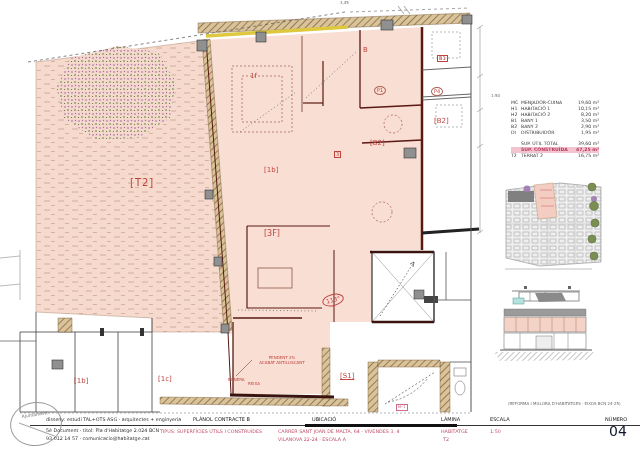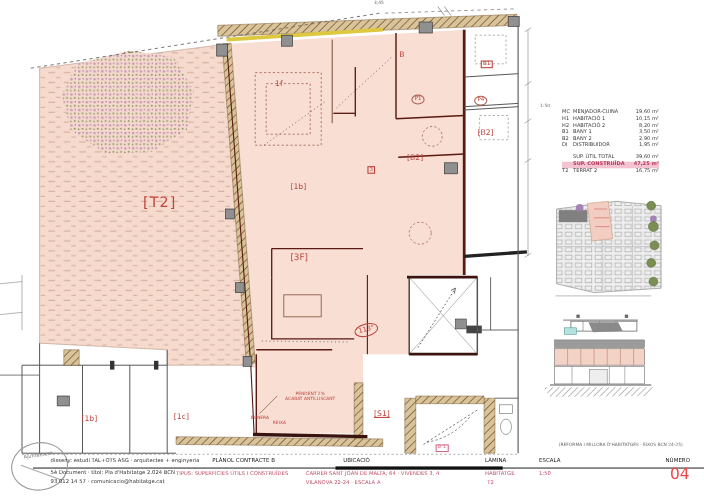--- a/index.html
+++ b/index.html
@@ -1,20 +1,20 @@
 <!DOCTYPE html>
 <html><head>
 <meta charset="utf-8">
 <style>
   html,body{margin:0;padding:0;background:#e8e8e8;}
   .sheet{position:relative;width:640px;height:452px;background:#ffffff;overflow:hidden;
          font-family:"DejaVu Sans", sans-serif;}
   svg{position:absolute;left:0;top:0;}
   .lab{position:absolute;color:#c0453f;font-size:7px;line-height:1;white-space:nowrap;}
-  .lab-big{font-size:13px;letter-spacing:1px;}
+  .lab-big{font-size:10px;letter-spacing:1px;}
   .lab-md{font-size:8px;}
   .lab-xs{font-size:4px;}
   .gray{color:#666;}
   .circ{border:1px solid #b06055;border-radius:50%;padding:1px 2px;font-size:5px;}
   .boxed{border:1px solid #c0453f;padding:0 1px;font-size:5px;}
   .boxed-pink{border:1px solid #cf6d86;padding:0 1px;font-size:4.5px;color:#cf6d86;}
   .ellipse{border:1px solid #c0453f;border-radius:50%;padding:2px 3px;font-size:6px;
            transform:rotate(-14deg);}
   .ann{position:absolute;color:#c0453f;font-size:4px;line-height:1.15;text-align:center;white-space:nowrap;}
   
@@ -24,21 +24,21 @@
   .lrow .nm{flex:1;}
   .lrow .ar{width:26px;text-align:right;}
   .lgap{height:5px;}
   .hl{background:#f3c3cf;color:#b53a5e;font-weight:bold;}
   
   .rule{position:absolute;background:#333;}
   .tb{position:absolute;white-space:nowrap;line-height:1.1;}
   .hdr{font-size:5px;color:#222;}
   .val{font-size:4.8px;color:#c2506b;}
   .dark{font-size:4.8px;color:#333;}
-  .num{font-size:14px;color:#ef4444;}
+  .num{font-size:14px;color:#0f172a;}
   .stamp{position:absolute;left:10px;top:402px;width:50px;height:42px;border:1px solid #9a9a9a;
          border-radius:50%;transform:rotate(-8deg);}
   .stamp-txt{position:absolute;left:0;right:0;top:9px;text-align:center;font-size:4.5px;color:#777;}
   .stamp-slash{position:absolute;left:6px;top:26px;width:38px;height:1px;background:#aaa;transform:rotate(28deg);}
 </style>
 </head>
 <body>
 
 <div class="sheet">
 

